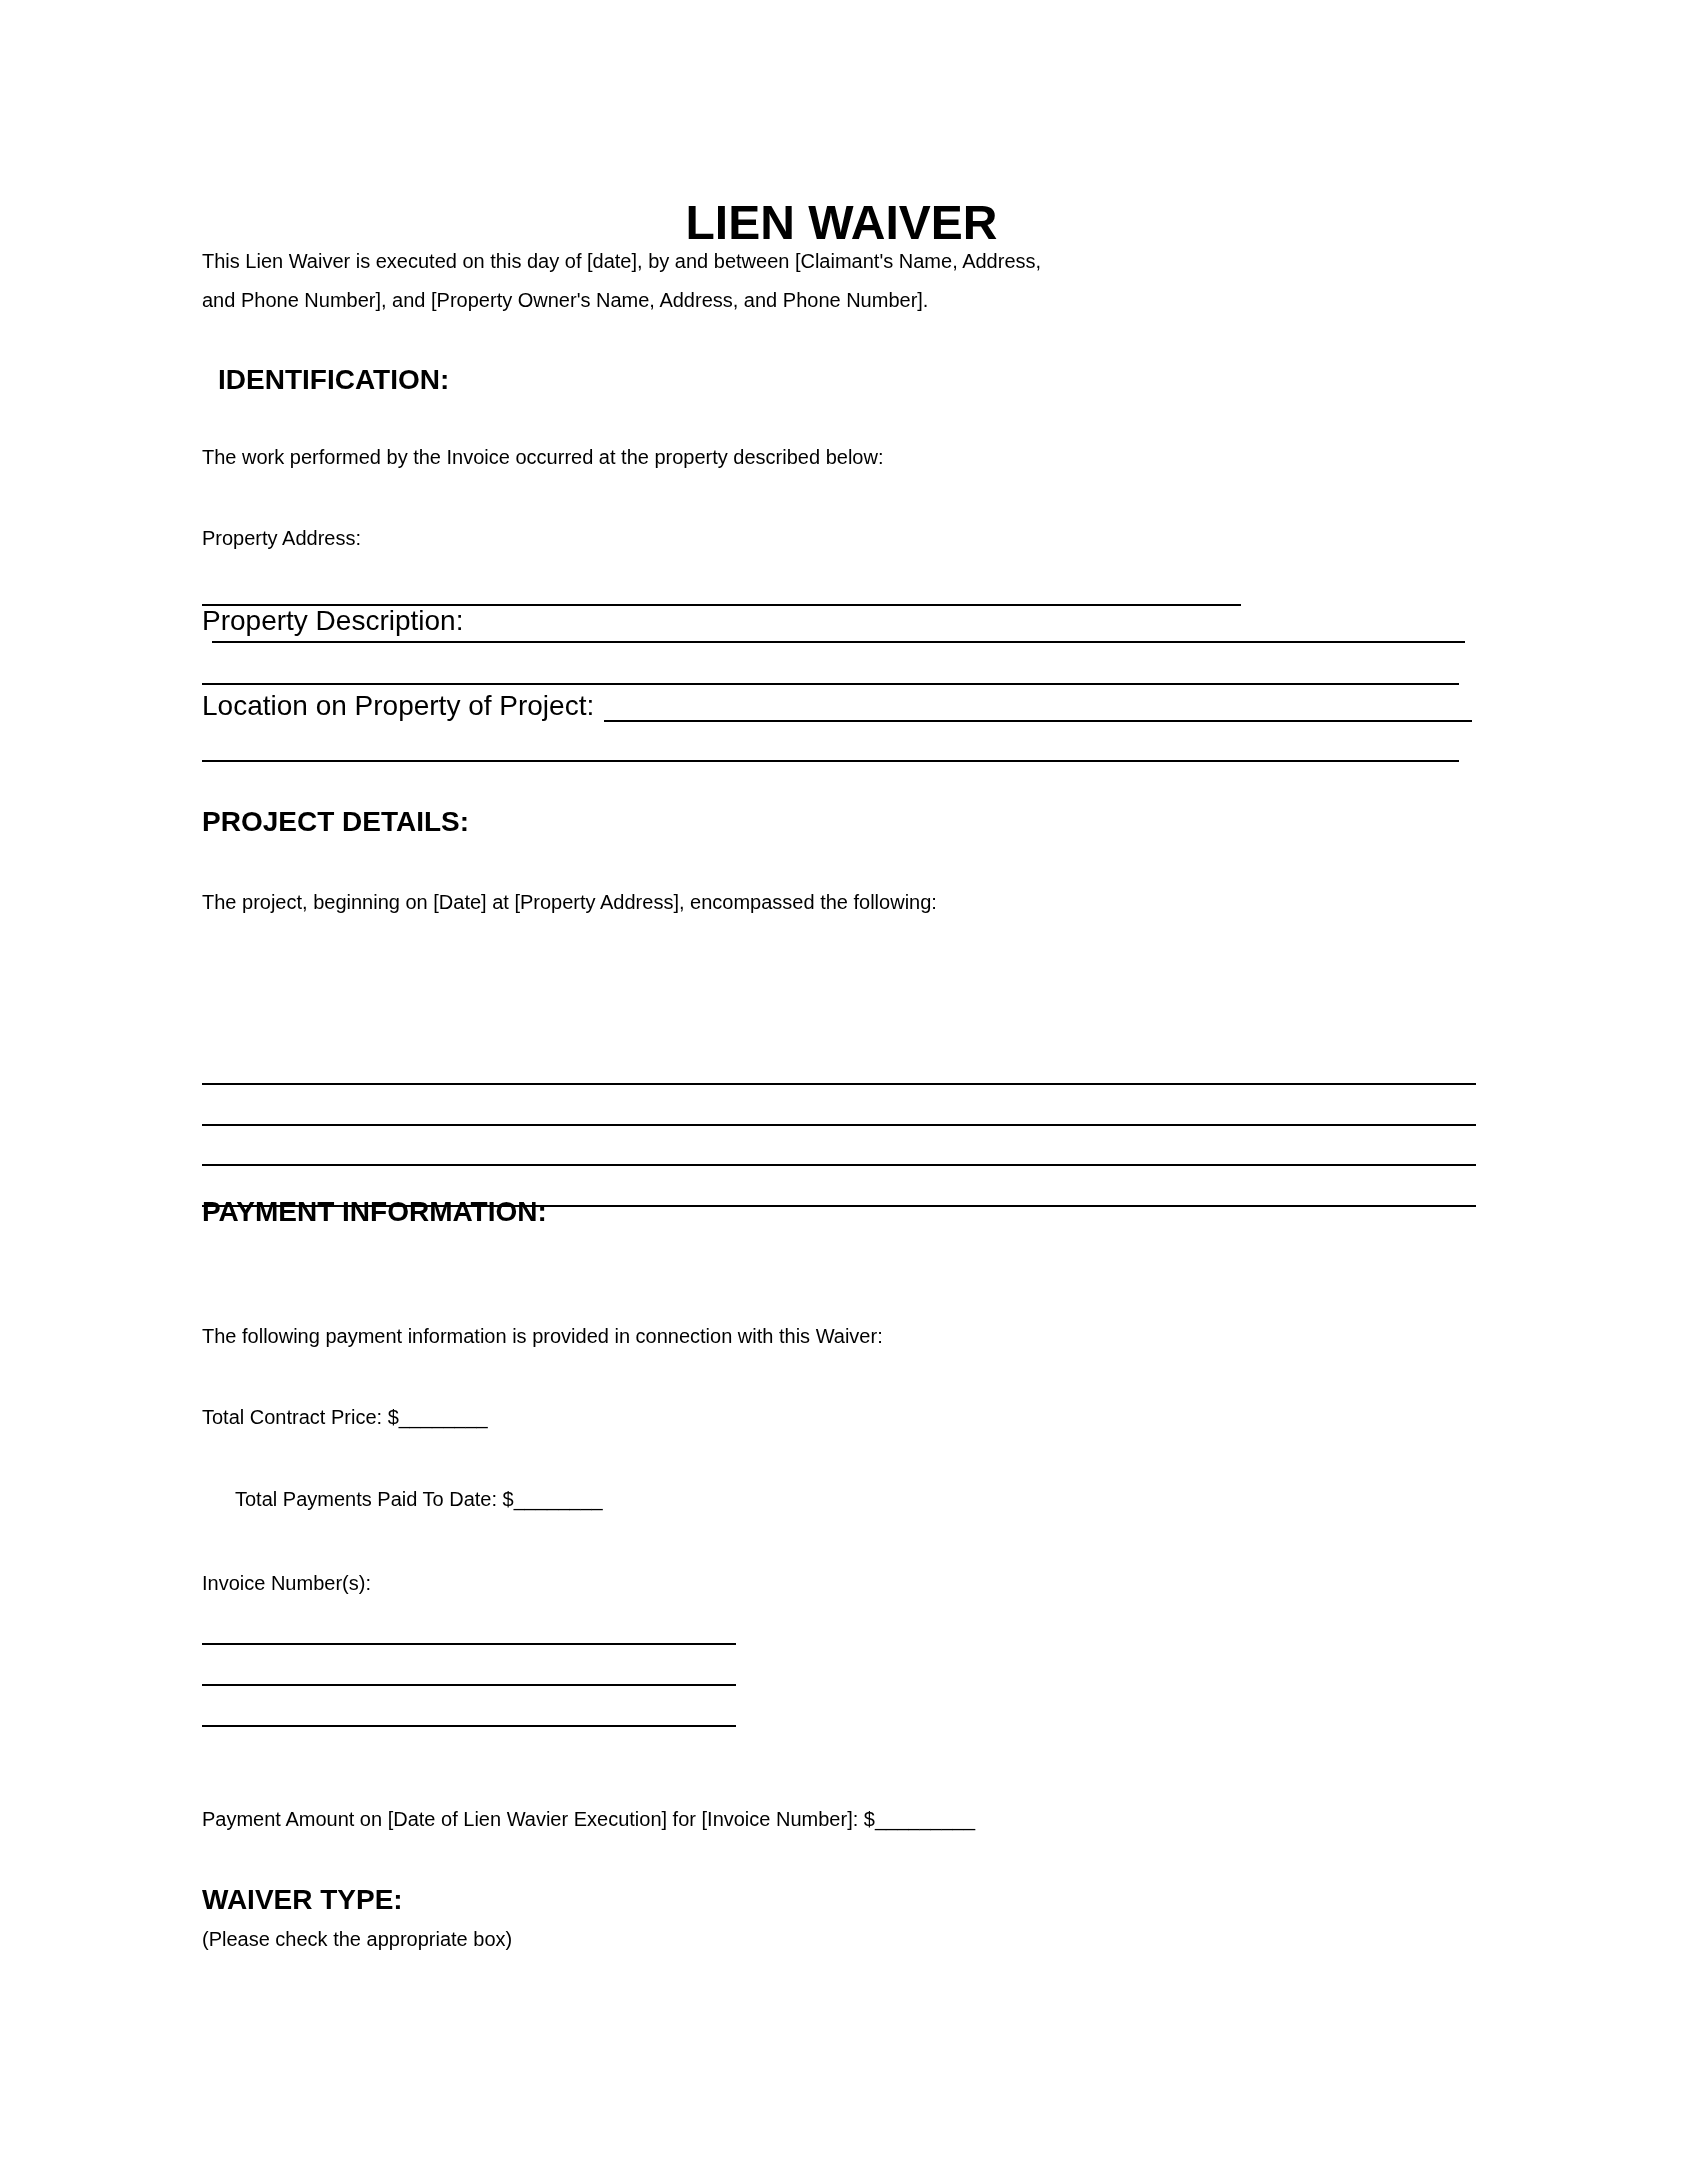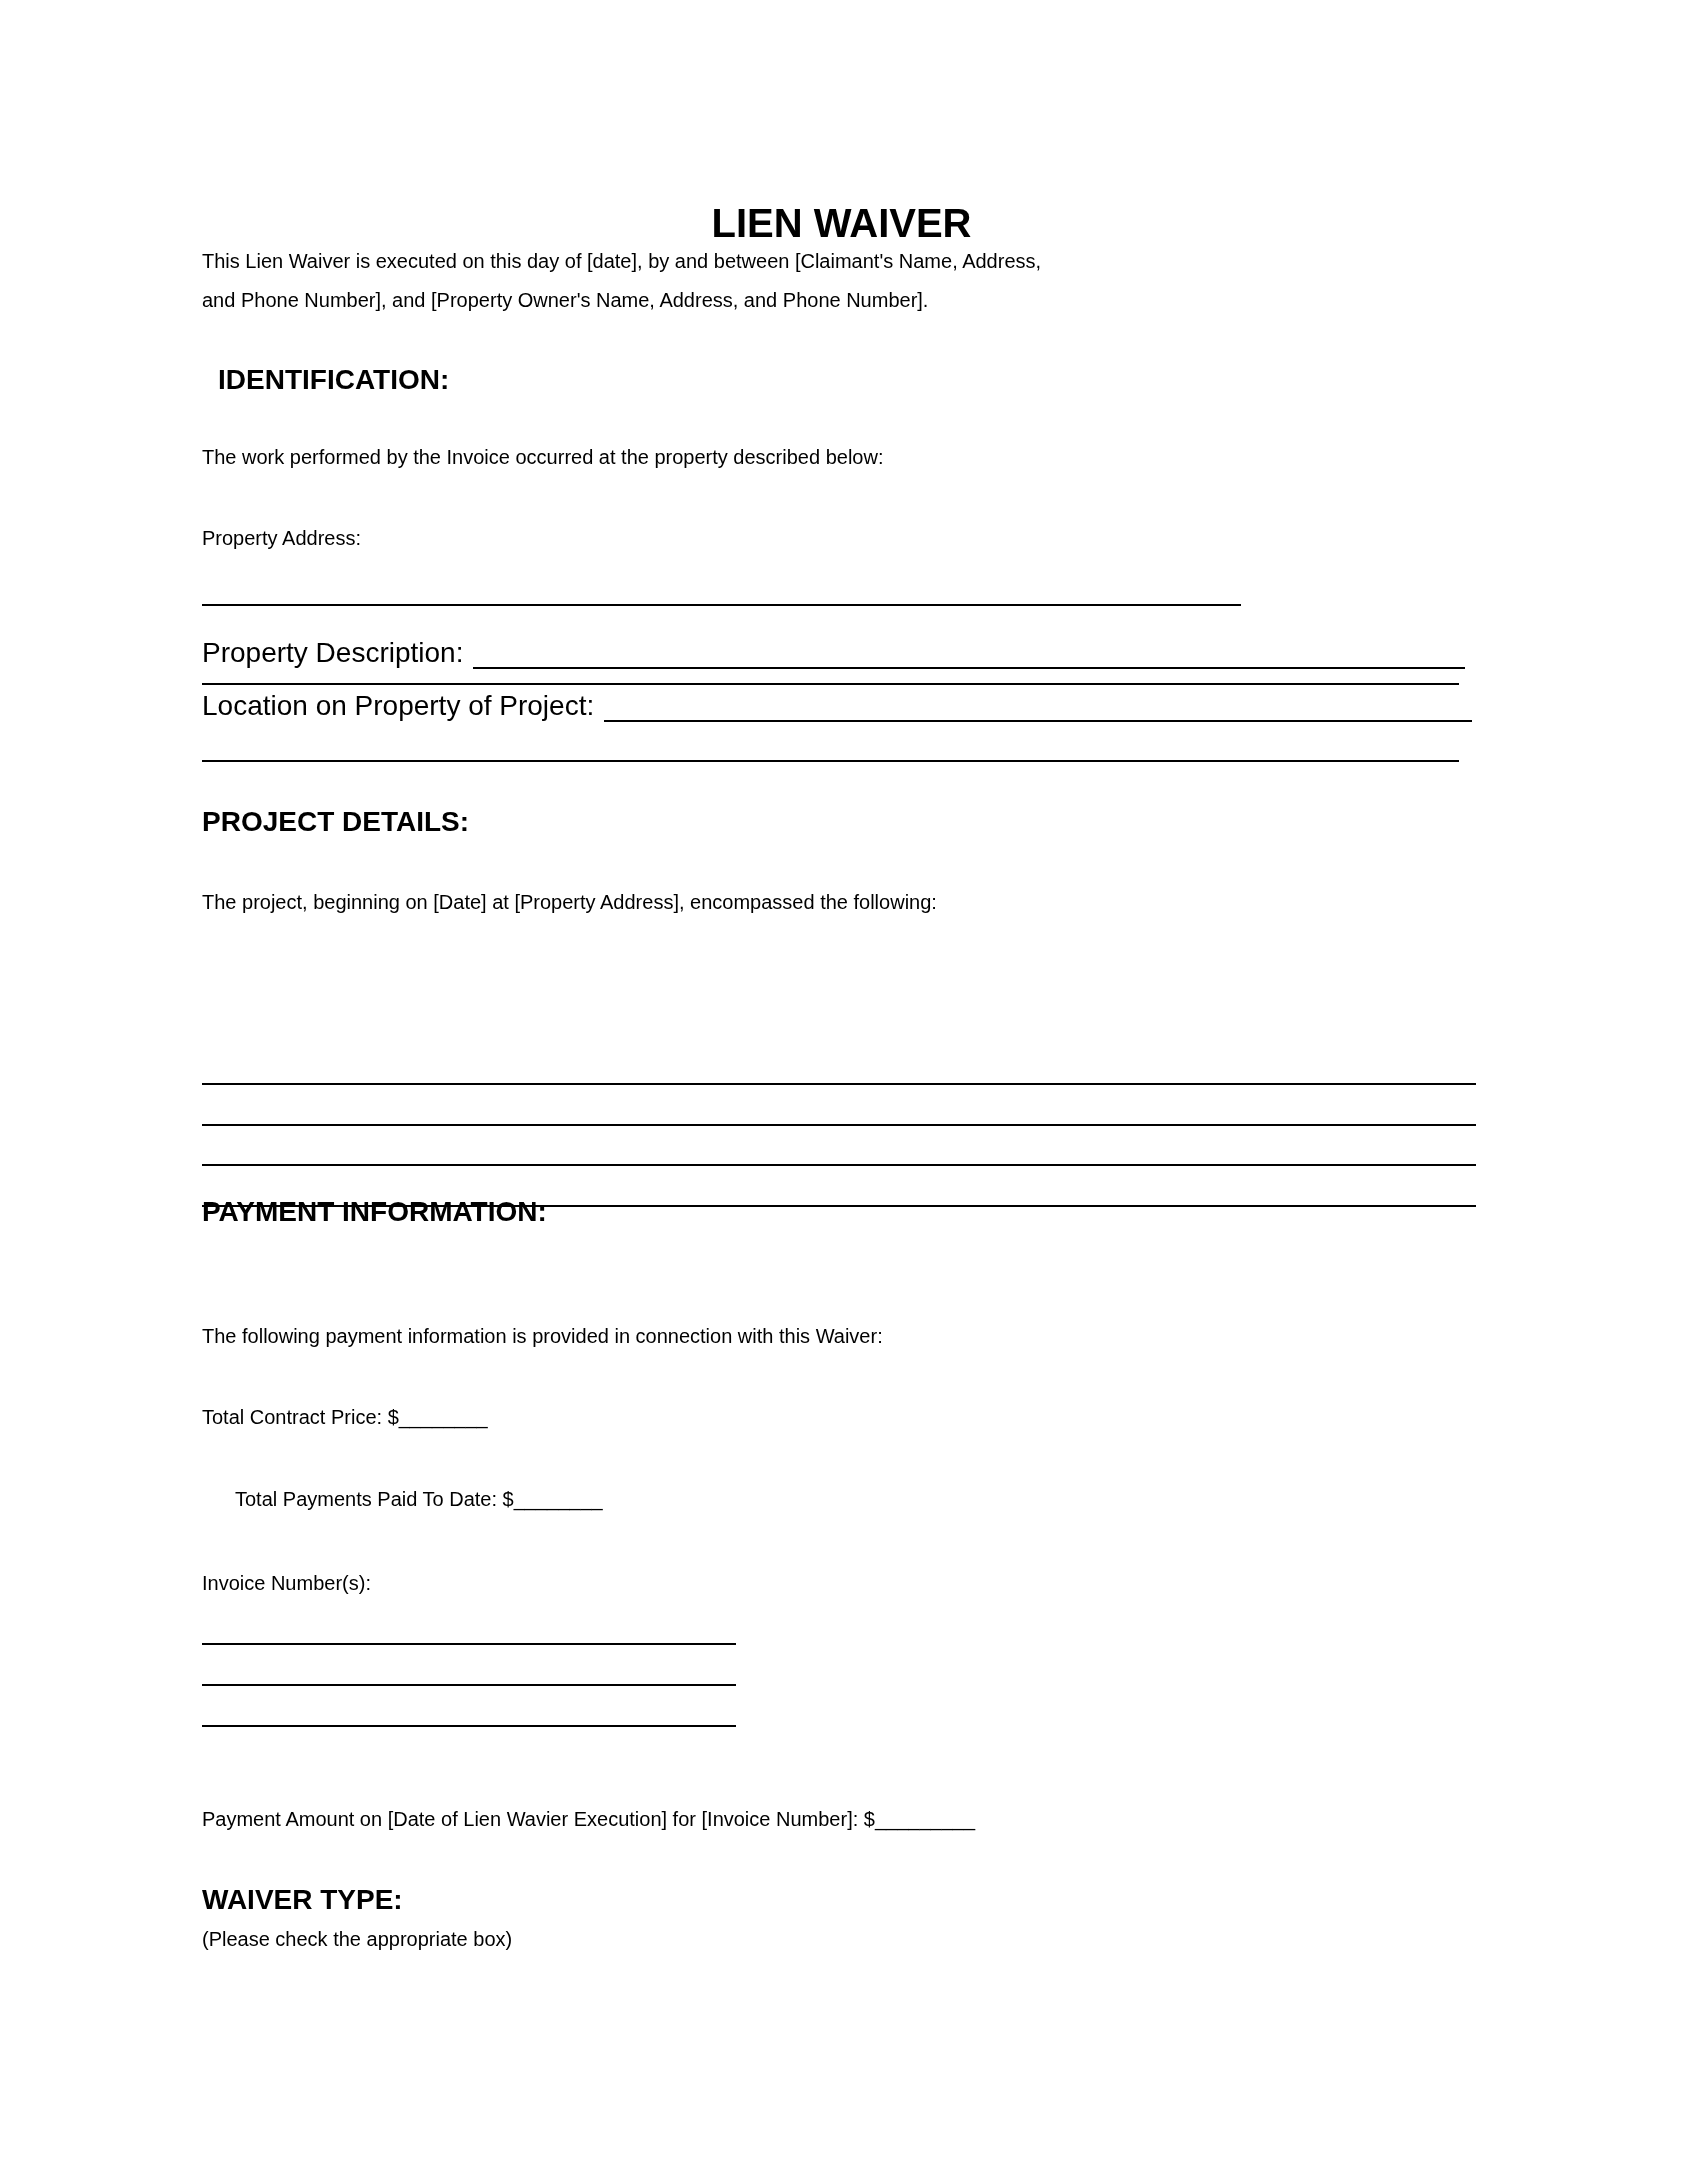--- a/index.html
+++ b/index.html
@@ -14,21 +14,21 @@
     background: #ffffff;
     font-family: "Liberation Sans", "DejaVu Sans", sans-serif;
     color: #000000;
     overflow: hidden;
   }
   .abs { position: absolute; }
   .doc-title {
     left: 0;
     width: 1683px;
     text-align: center;
-    font-size: 40px;
+    font-size: 48px;
     font-weight: bold;
     line-height: 46px;
     white-space: pre;
   }
   .t {
     font-size: 20px;
     line-height: 39px;
     white-space: pre-line;
   }
   .h {
@@ -69,21 +69,21 @@
 and Phone Number], and [Property Owner's Name, Address, and Phone Number].</div>
 
   <div class="abs h" style="top:359px; left:218px;">IDENTIFICATION:</div>
 
   <div class="abs t" style="top:438px; left:202px; width:1279px;">The work performed by the Invoice occurred at the property described below:</div>
 
   <div class="abs t" style="top:519px; left:202px;">Property Address:</div>
 
   <div class="abs line" style="top:604px; left:202px; width:1039px;"></div>
 
-  <div class="abs row" style="top:632px; left:202px; width:1263px;">
+  <div class="abs row" style="top:600px; left:202px; width:1263px;flex-direction:column;">
     <span class="lbl">Property Description:</span>
     <div class="blank"></div>
   </div>
 
   <div class="abs line" style="top:683px; left:202px; width:1257px;"></div>
 
   <div class="abs row" style="top:685px; left:202px; width:1270px;">
     <span class="lbl">Location on Property of Project:</span>
     <div class="blank"></div>
   </div>

